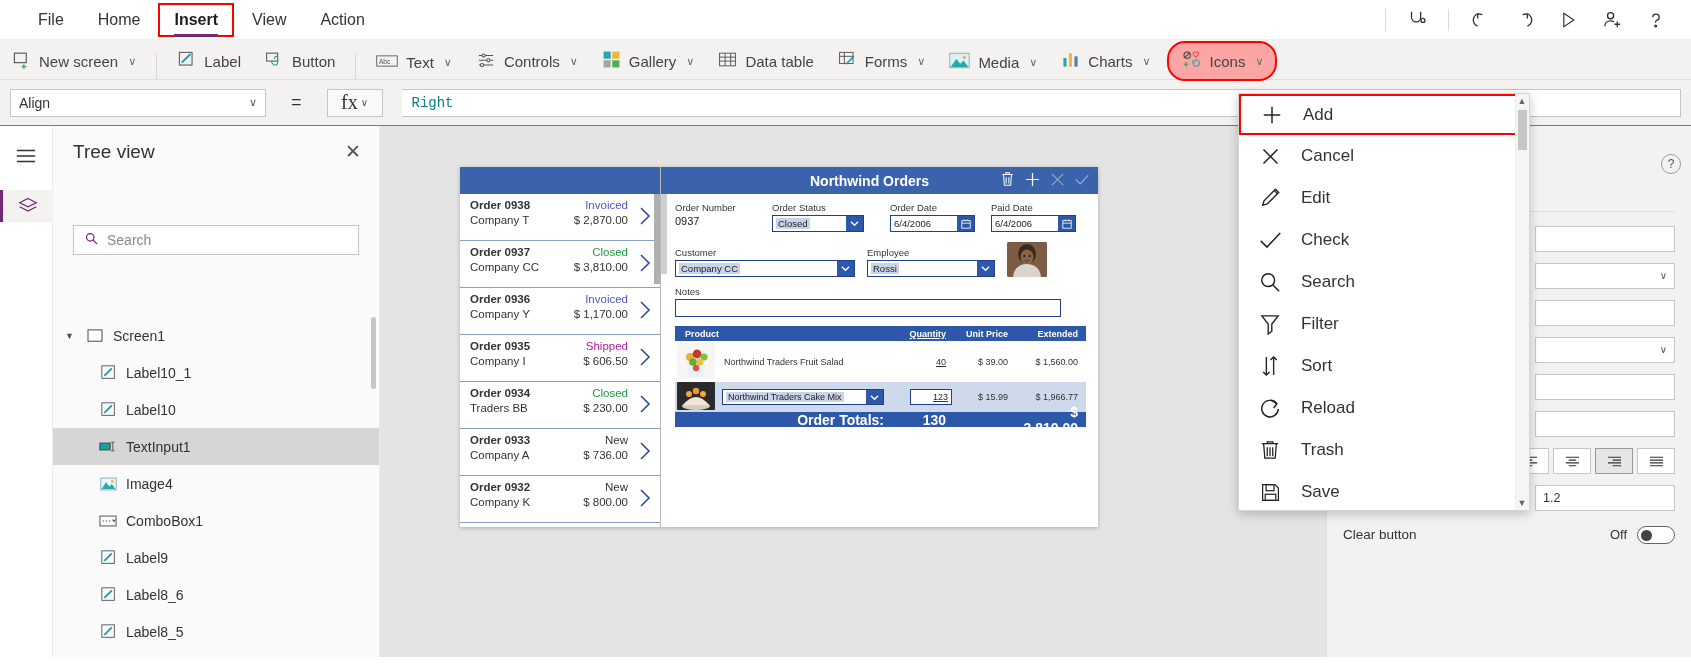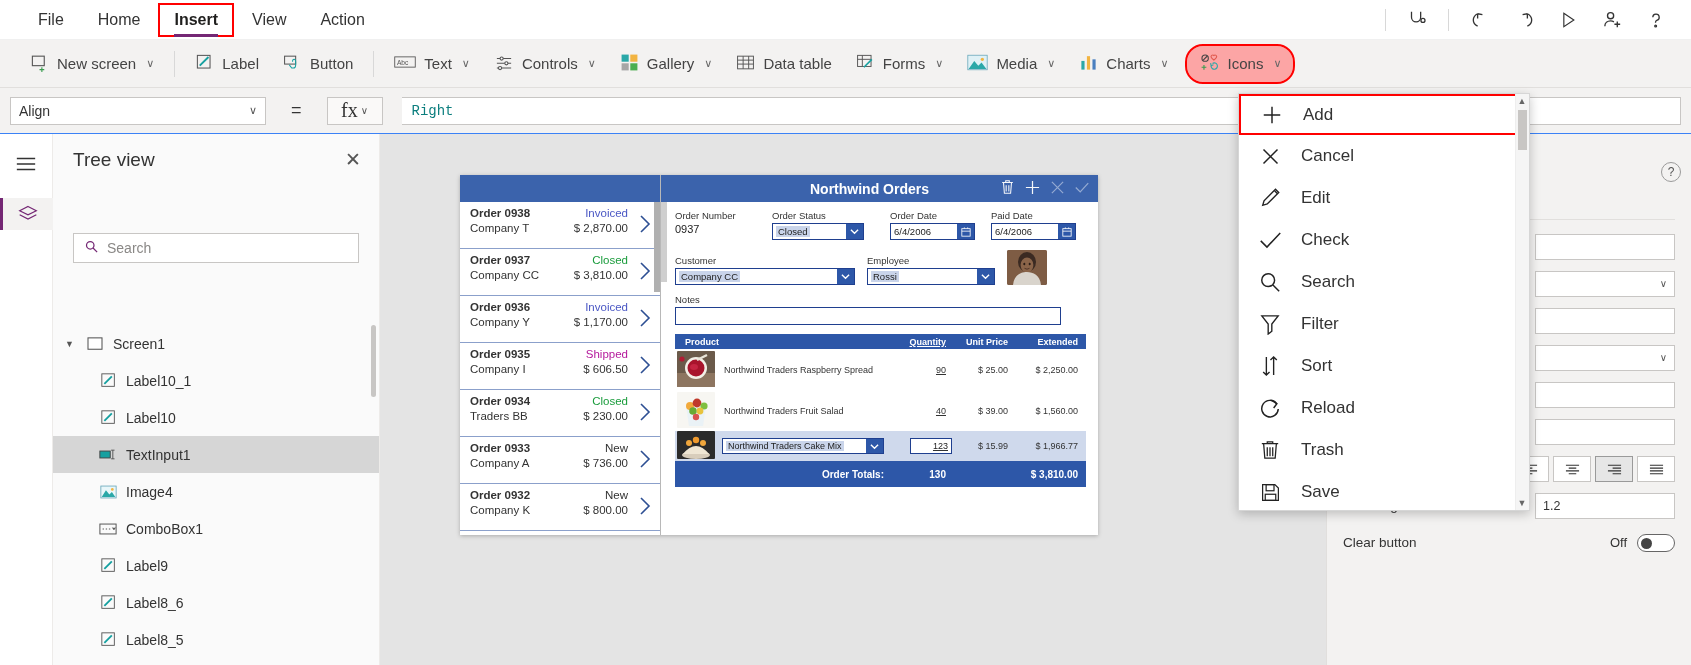--- a/index.html
+++ b/index.html
@@ -31,22 +31,22 @@
     margin-left:auto; display:flex; align-items:center; gap:2px; padding-right:14px;
   }
   .mb-icon {
     width:42px; height:38px; display:flex; align-items:center; justify-content:center;
     color:#333; cursor:pointer;
   }
   .mb-sep { width:1px; height:22px; background:#d8d8d8; margin:0 8px; }
 
   
   .ribbon {
-    height:48px; background:#f3f2f1; display:flex; align-items:center;
-    padding-left:18px; border-bottom:1px solid #e1dfdd; position:relative;
+    height:40px; background:#f3f2f1; display:flex; align-items:flex-end;
+    padding-left:0; border-bottom:1px solid #e1dfdd; position:relative;
   }
   .rib-item {
     display:flex; align-items:center; gap:8px; padding:7px 12px; cursor:pointer;
     font-size:15px; color:#444; white-space:nowrap; border-radius:2px;
   }
   .rib-item .chev { font-size:11px; color:#666; margin-left:2px; }
   .rib-sep { width:1px; height:26px; background:#d8d8d8; margin:0 8px; }
   .rib-item.highlighted { outline:2px solid #ff0000; background:#fca5a5;border-radius:16px; }
 
   
@@ -149,21 +149,21 @@
   .ptable { margin-top:9px; }
   .pt-head { background:#2d57a8; color:#fff; height:15px; display:flex; align-items:center; font-size:9px; font-weight:bold; }
   .pt-row { display:flex; align-items:center; height:41px; font-size:9px; color:#333; }
   .pt-row.editing { background:#cfd9ec; height:30px; }
   .pt-c-img { width:43px; padding-left:2px; }
   .pt-c-name { flex:1; padding-left:6px; }
   .pt-c-qty { width:62px; text-align:right; padding-right:6px;text-decoration:underline;}
   .pt-c-price { width:62px; text-align:right; padding-right:6px;}
   .pt-c-ext { width:72px; text-align:right; padding-right:8px;}
   .thumb { width:38px; height:36px; border-radius:1px; }
-  .totals { background:#2d57a8; color:#fff; height:26px; display:flex; align-items:center; font-size:10px; font-weight:bold; }
+  .totals { background:#2d57a8; color:#fff; height:15px; display:flex; align-items:center; font-size:14px; font-weight:bold; }
 
   .gal-scroll { position:absolute; right:0px; top:27px; width:6px; height:90px; background:#b0b0b0; }
   .det-scroll { position:absolute; left:0px; top:27px; width:6px; height:80px; background:#cfcfcf; }
 
   
   .proppanel { width:365px; background:#f3f2f1; border-left:1px solid #e1dfdd; position:relative; }
   .pp-top { padding:14px 16px 0 16px; }
   .pp-kicker { font-size:10.5px; letter-spacing:.6px; color:#555; }
   .pp-name { font-size:15px; color:#333; margin-top:8px; }
   .pp-tabs { display:flex; gap:20px; margin-top:12px; border-bottom:1px solid #e1dfdd; }
@@ -792,37 +792,20 @@
 
             <div class="ptable">
               <div class="pt-head">
                 <div class="pt-c-img"></div>
                 <div class="pt-c-name" style="padding-left:0;margin-left:-33px;">Product</div>
                 <div class="pt-c-qty">Quantity</div>
                 <div class="pt-c-price">Unit Price</div>
                 <div class="pt-c-ext">Extended</div>
               </div>
 
-              <div class="pt-row">
-                <div class="pt-c-img">
-                  <svg class="thumb" viewBox="0 0 38 36">
-                    <rect width="38" height="36" fill="#6b5a4a"></rect>
-                    <rect y="22" width="38" height="14" fill="#8d7560"></rect>
-                    <circle cx="19" cy="17" r="11" fill="#f2efe6"></circle>
-                    <circle cx="19" cy="17" r="8.5" fill="#a8142c"></circle>
-                    <ellipse cx="17" cy="16" rx="4" ry="3" fill="#c42441"></ellipse>
-                    <path d="M20 9 L30 4" stroke="#e8e4d8" stroke-width="2.4"></path>
-                    <circle cx="5" cy="8" r="2.6" fill="#b01c33"></circle>
-                  </svg>
-                </div>
-                <div class="pt-c-name">Northwind Traders Raspberry Spread</div>
-                <div class="pt-c-qty">90</div>
-                <div class="pt-c-price">$ 25.00</div>
-                <div class="pt-c-ext">$ 2,250.00</div>
-              </div>
 
               <div class="pt-row">
                 <div class="pt-c-img">
                   <svg class="thumb" viewBox="0 0 38 36">
                     <rect width="38" height="36" fill="#f7f6f2"></rect>
                     <path d="M9 14 h20 l-3 20 h-14 Z" fill="#e7f1f7" opacity="0.85"></path>
                     <circle cx="13" cy="14" r="4" fill="#f2a93b"></circle>
                     <circle cx="20" cy="11" r="4.4" fill="#c0392b"></circle>
                     <circle cx="27" cy="14" r="3.6" fill="#7fbf3f"></circle>
                     <circle cx="16" cy="19" r="3.8" fill="#68ab34"></circle>

